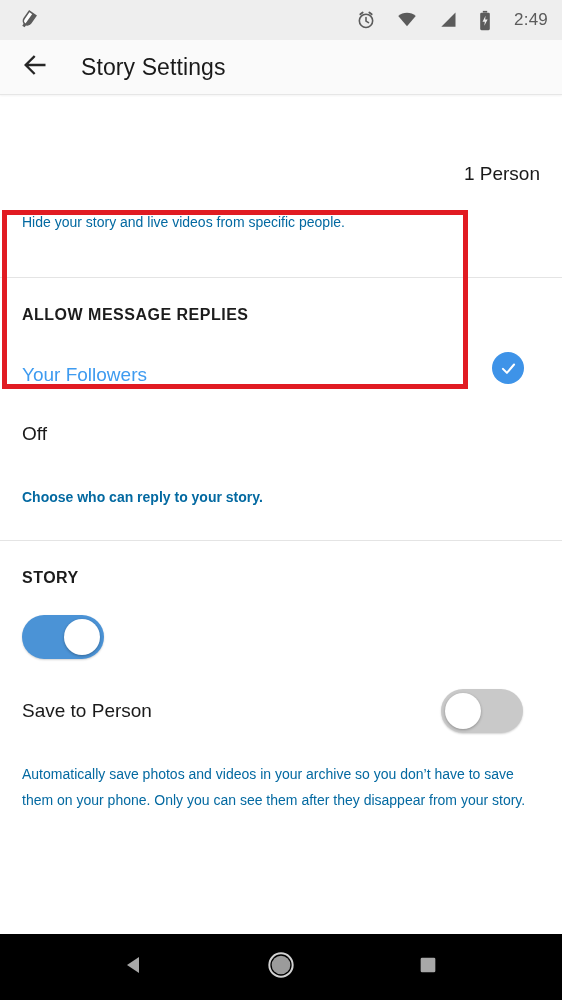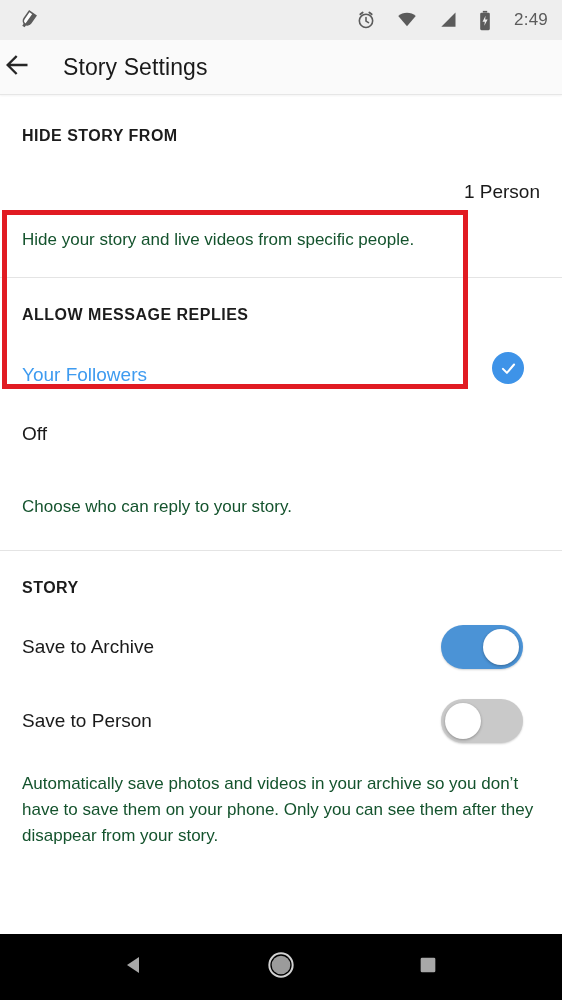--- a/index.html
+++ b/index.html
@@ -42,20 +42,21 @@
     margin-left: 2px;
   }
   .sicon { display: block; }
 
   
   .app-bar {
     height: 55px;
     background: #fafafa;
     display: flex;
     align-items: center;
+    padding-left: 18px;
     box-sizing: border-box;
     border-bottom: 1px solid #e6e6e6;
     box-shadow: 0 1px 2px rgba(0,0,0,0.05);
     position: relative;
     z-index: 5;
   }
   .back-btn {
     width: 34px;
     height: 34px;
     display: flex;
@@ -98,22 +99,22 @@
     font-size: 19px;
     color: #1a1a1a;
     font-weight: 400;
     text-align: right;
   }
   .row-title.accent {
     color: #3e9bf0;
     margin-top: 14px;
   }
   .row-desc {
-    font-size: 17px;
-    color: #14532d;
+    font-size: 14px;
+    color: #0369a1;
     line-height: 26px;
   }
 
   
   .hide-section {
     padding: 32px 22px 0 22px;
     height: 182px;
     box-sizing: border-box;
   }
   .hide-count {
@@ -151,22 +152,23 @@
     height: 32px;
     border-radius: 50%;
     background: #3e93e8;
     display: flex;
     align-items: center;
     justify-content: center;
     margin-right: 16px;
     flex: none;
   }
   .replies-desc {
-    margin-top: 38px;
+    margin-top: 28px;
     padding-bottom: 30px;
+    font-weight: bold;
   }
 
   
   .saving-section {
     padding: 28px 22px 0 22px;
   }
   .toggle-row {
     display: flex;
     align-items: center;
     justify-content: space-between;
@@ -279,21 +281,20 @@
     </span>
   </div>
   <div class="app-title">Story Settings</div>
 </div>
 
 <div class="content">
 
   <div class="redbox"></div>
 
   <div class="section hide-section">
-    <div class="section-header">HIDE STORY FROM</div>
     <div class="row-title hide-count">1 Person</div>
     <div class="row-desc hide-desc">Hide your story and live videos from specific people.</div>
   </div>
 
   <div class="section-divider"></div>
 
   <div class="section replies-section">
     <div class="section-header">ALLOW MESSAGE REPLIES</div>
 
     <div class="opt-row">
@@ -312,21 +313,20 @@
 
     <div class="row-desc replies-desc">Choose who can reply to your story.</div>
   </div>
 
   <div class="section-divider"></div>
 
   <div class="section saving-section">
     <div class="section-header">STORY</div>
 
     <div class="toggle-row">
-      <span class="row-title">Save to Archive</span>
       <span class="switch on">
         <span class="knob"></span>
       </span>
     </div>
 
     <div class="toggle-row">
       <span class="row-title">Save to Person</span>
       <span class="switch off">
         <span class="knob"></span>
       </span>

